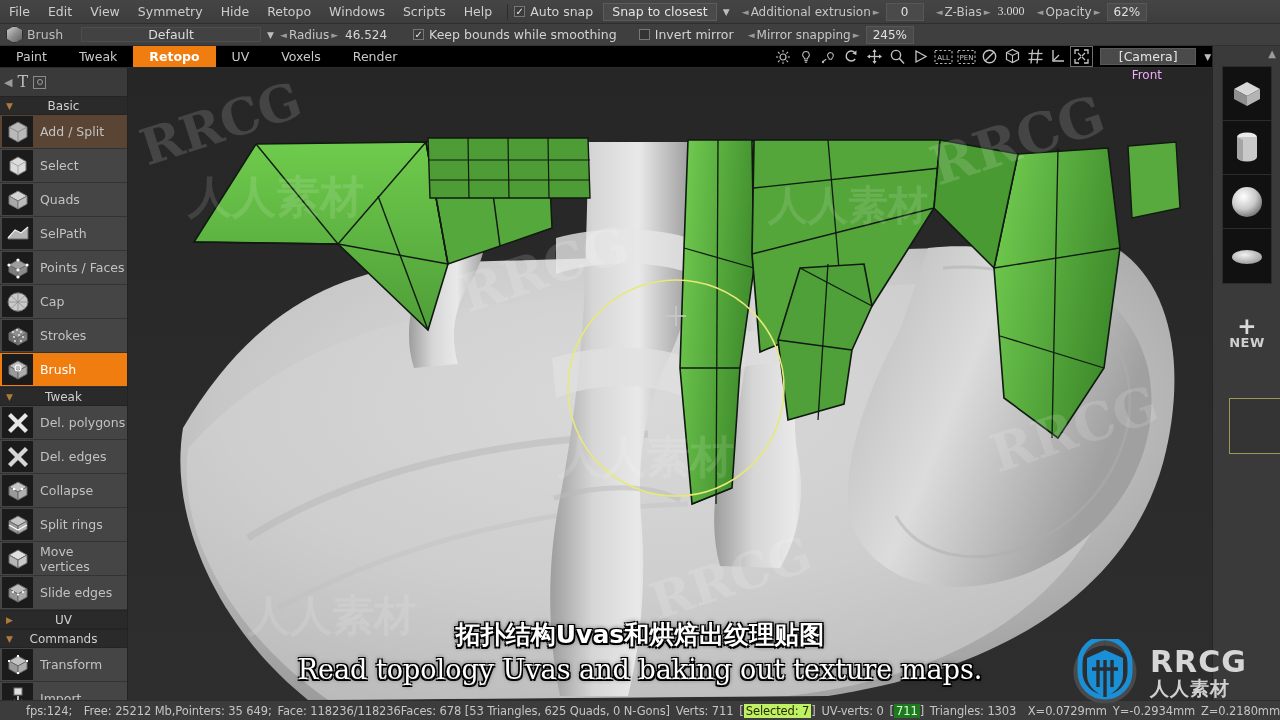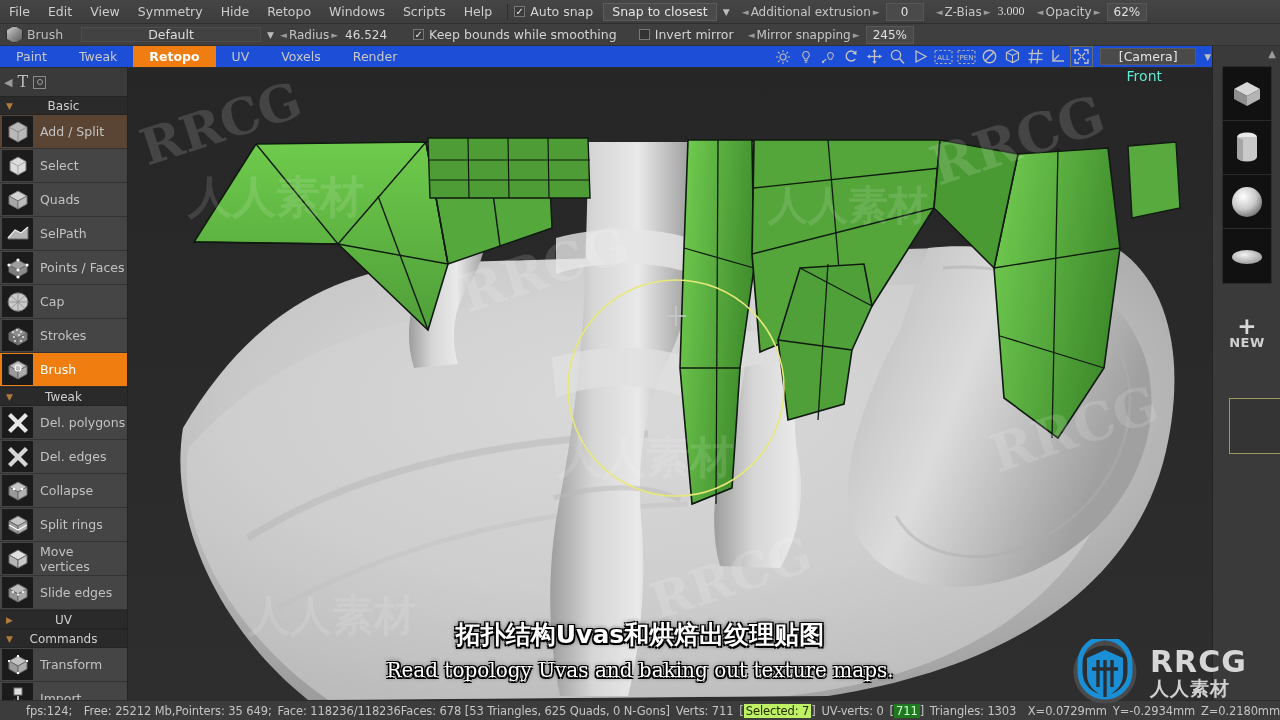--- a/index.html
+++ b/index.html
@@ -60,21 +60,21 @@
   .brush-preset {
     width:180px; height:15px; margin-left:18px;
     background:#424242; border:1px solid #4d4d4d;
     display:flex; align-items:center; justify-content:center;
     color:#dcdcdc; font-size:12.5px;
   }
 
   
   .tabbar {
     position:absolute; left:0; top:46px; width:1280px; height:22px;
-    background:#1d4ed8; border-bottom:1px solid #2c2c2c;
+    background:#000000; border-bottom:1px solid #2c2c2c;
     display:flex; font-size:12.5px;
   }
   .tab { padding:3px 16px; color:#c9c9c9; }
   .tab.active { background:#f07d10; color:#fff; font-weight:bold; }
   .vtools { margin-left:auto; display:flex; align-items:center; gap:2px; padding-right:4px; }
   .vicon {
     width:21px; height:19px; display:flex; align-items:center; justify-content:center;
     color:#b9b9b9;
   }
   .vicon svg { display:block; }
@@ -114,21 +114,21 @@
     display:flex; align-items:center; justify-content:center; flex:0 0 auto;
   }
   .thumb svg { display:block; }
 
   
   .viewport {
     position:absolute; left:128px; top:68px; width:1084px; height:632px;
     background:#2b2b2b; overflow:hidden;
   }
   .vp-front {
-    position:absolute; right:50px; top:0px; color:#5eead4; font-size:14px; z-index:40;
+    position:absolute; right:50px; top:0px; color:#f0abfc; font-size:12px; z-index:40;
   }
   .vp-svg { position:absolute; inset:0; width:100%; height:100%; }
 
   
   .rightpanel {
     position:absolute; left:1212px; top:46px; width:68px; height:654px;
     background:#3a3a3a; border-left:1px solid #242424;
   }
   .rp-scroll { position:absolute; right:2px; top:2px; width:12px; height:16px;
                color:#9b9b9b; font-size:10px; text-align:center; }
@@ -157,21 +157,21 @@
   .st-gap { display:inline-block; width:8px; }
 
   
   .subs { position:absolute; left:0; top:618px; width:1280px; text-align:center; z-index:60; }
   .sub-cn {
     font-size:25px; font-weight:bold; color:#fff; line-height:34px;
     font-family:"DejaVu Sans","Liberation Sans",sans-serif;
     text-shadow:-1.5px -1.5px 0 #000,1.5px -1.5px 0 #000,-1.5px 1.5px 0 #000,1.5px 1.5px 0 #000,0 0 5px #000;
   }
   .sub-en {
-    font-size:20px; color:#fff; line-height:36px;
+    font-size:27px; color:#fff; line-height:36px;
     font-family:"DejaVu Serif","Liberation Serif",serif;
     text-shadow:-1.5px -1.5px 0 #000,1.5px -1.5px 0 #000,-1.5px 1.5px 0 #000,1.5px 1.5px 0 #000,0 0 5px #000;
   }
 
   
   .logo { position:absolute; left:1068px; top:638px; width:200px; height:68px; z-index:70;
           display:flex; align-items:center; gap:8px; }
   .logo-text { display:flex; flex-direction:column; line-height:1; }
   .logo-rrcg { font-size:30px; font-weight:bold; color:#d6d6d6; letter-spacing:1px;
                font-family:"DejaVu Sans","Liberation Sans",sans-serif; }

